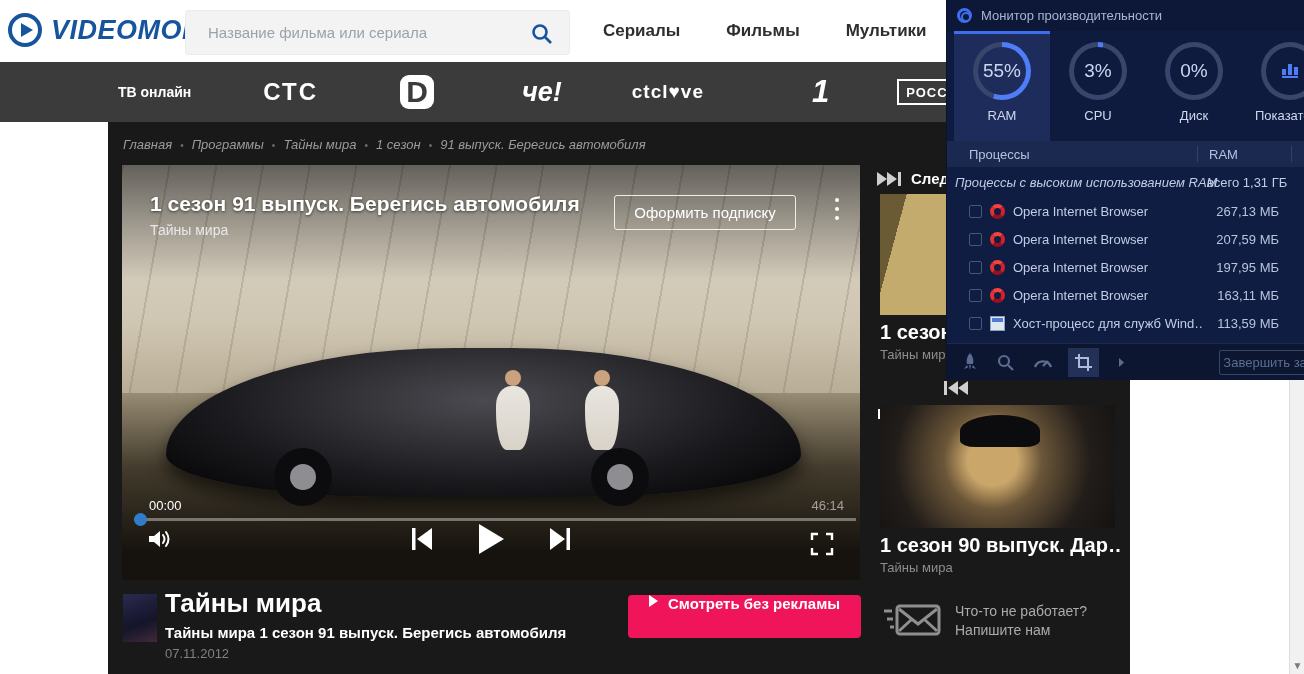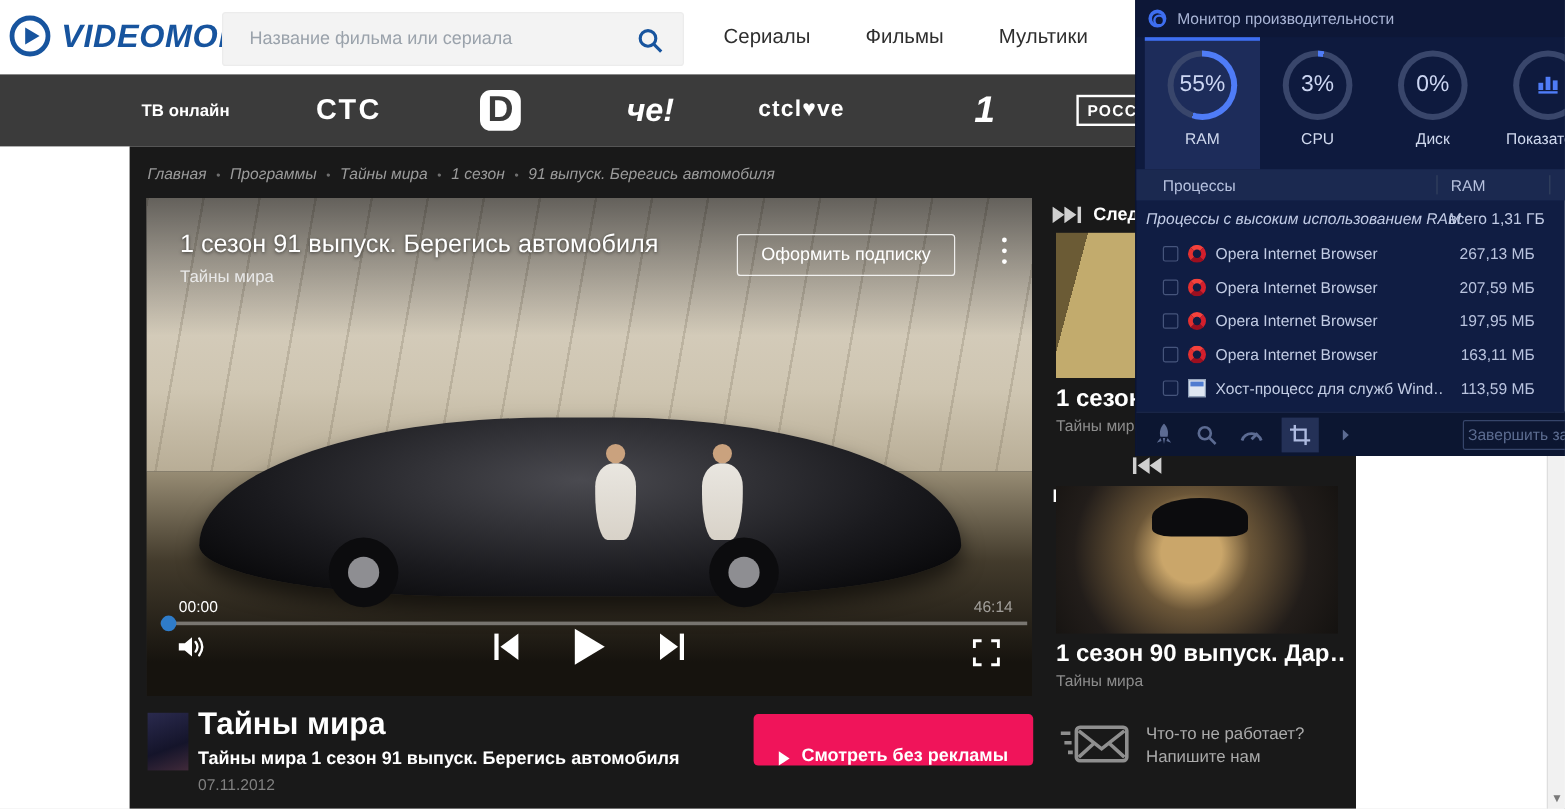--- a/index.html
+++ b/index.html
@@ -12,21 +12,21 @@
   .logo-circle { width:34px; height:34px; border:4px solid #17549e; border-radius:50%; position:relative; }
   .logo-circle::after { content:""; position:absolute; left:9px; top:6px; border-left:12px solid #17549e;
     border-top:7px solid transparent; border-bottom:7px solid transparent; }
   .logo-text { font-size:27px; font-weight:bold; font-style:italic; color:#17549e; letter-spacing:.5px; }
   .search { position:absolute; left:185px; top:10px; width:385px; height:45px; background:#f3f3f3;
     border:1px solid #ececec; border-radius:3px; }
   .search input { width:100%; height:100%; background:transparent; border:none; outline:none;
     padding:0 56px 0 22px; font-size:15px; color:#555; font-family:"Liberation Sans",sans-serif; }
   .search input::placeholder { color:#9aa2ab; }
   .search-ic { position:absolute; right:15px; top:11px; cursor:pointer; }
-  .topnav { position:absolute; left:603px; top:0; height:62px; display:flex; align-items:center; gap:46px; }
+  .topnav { position:absolute; left:603px; top:0; height:62px; display:flex; align-items:center; gap:46px;font-weight:bold; }
   .topnav span { font-size:17px; color:#2e2e2e; cursor:pointer; white-space:nowrap; }
 
   
   .chanbar { position:absolute; top:62px; left:0; width:1304px; height:60px; background:#3b3b3b;
     display:flex; align-items:center; color:#fff; }
   .ch { cursor:pointer; white-space:nowrap; }
   .ch-tv   { margin-left:118px; font-size:14px; font-weight:bold; }
   .ch-cts  { margin-left:72px;  font-size:24px; font-weight:bold; letter-spacing:2px; }
   .ch-dom  { margin-left:82px;  font-size:30px; font-weight:bold; background:#fff; color:#3b3b3b;
              width:34px; height:34px; border-radius:9px; text-align:center; line-height:33px; }
@@ -55,21 +55,21 @@
   .wheel { position:absolute; width:58px; height:58px; border-radius:50%; background:#0c0c0e; top:67%; }
   .wheel::after { content:""; position:absolute; inset:16px; border-radius:50%; background:#8e8e92; }
   .wheel.w1 { left:17%; } .wheel.w2 { left:67%; }
   .person { position:absolute; width:34px; height:64px; top:26%;
     background:linear-gradient(#e9e6e0,#d8d2c8); border-radius:45% 45% 30% 30%/30% 30% 60% 60%; }
   .person::before { content:""; position:absolute; left:9px; top:-16px; width:16px; height:16px;
     border-radius:50%; background:#caa27e; }
   .person.p1 { left:52%; } .person.p2 { left:66%; }
   .pl-topgrad { position:absolute; top:0; left:0; right:0; height:115px;
     background:linear-gradient(rgba(0,0,0,.55),rgba(0,0,0,0)); }
-  .pl-title { position:absolute; left:28px; top:27px; font-size:21px; font-weight:normal; color:#fff;
+  .pl-title { position:absolute; left:28px; top:27px; font-size:21px; font-weight:bold; color:#fff;
     text-shadow:0 1px 3px rgba(0,0,0,.6); }
   .pl-sub { position:absolute; left:28px; top:57px; font-size:14px; color:#e9e9e9; }
   .subscribe { position:absolute; right:64px; top:30px; width:182px; height:35px; background:transparent;
     border:1px solid rgba(255,255,255,.85); border-radius:3px; color:#fff; font-size:15px;
     text-align:center; line-height:33px; cursor:pointer; }
   .dots { position:absolute; right:21px; top:33px; width:4px; cursor:pointer; }
   .dots i { display:block; width:4px; height:4px; border-radius:50%; background:#fff; margin-bottom:5px; }
   .time-cur { position:absolute; left:27px; top:333px; font-size:13px; color:#fff; }
   .time-dur { position:absolute; right:16px; top:333px; font-size:13px; color:rgba(255,255,255,.55); }
   .progress { position:absolute; left:12px; right:4px; top:353px; height:3px; background:rgba(255,255,255,.38); cursor:pointer; }
@@ -105,21 +105,21 @@
   .prev-sub { top:438px; }
 
   
   .poster { position:absolute; left:15px; top:472px; width:34px; height:48px;
     background:linear-gradient(160deg,#2a2a4e,#14142a 60%,#402a3a); cursor:pointer; }
   .show-title { position:absolute; left:57px; top:466px; font-size:26px; font-weight:bold; color:#fff; }
   .show-sub { position:absolute; left:57px; top:502px; font-size:15px; font-weight:bold; color:#fff; }
   .show-date { position:absolute; left:57px; top:524px; font-size:13px; color:#808080; }
   .watch-btn { position:absolute; left:520px; top:473px; width:233px; height:43px; background:#f0145a;
     border:none; border-radius:4px; color:#fff; font-size:15px; font-weight:bold; cursor:pointer;
-    display:flex; align-items:flex-end; justify-content:center; gap:10px; font-family:"Liberation Sans",sans-serif; }
+    display:flex; align-items:flex-start; justify-content:center; gap:10px; font-family:"Liberation Sans",sans-serif; }
   .watch-btn .tri { width:0; height:0; border-left:9px solid #fff; border-top:6px solid transparent;
     border-bottom:6px solid transparent; }
   .feedback { position:absolute; left:775px; top:478px; display:flex; gap:14px; cursor:pointer; }
   .feedback-text { font-size:14px; color:#ababab; line-height:19px; padding-top:2px; }
 
   
   .scrollbar { position:absolute; right:0; top:0; width:15px; height:674px; background:#f1f1f1;
     border-left:1px solid #dedede; z-index:40; }
   .sb-arrow { position:absolute; bottom:3px; left:0; width:15px; text-align:center; color:#7a7a7a;
     font-size:10px; cursor:pointer; }

